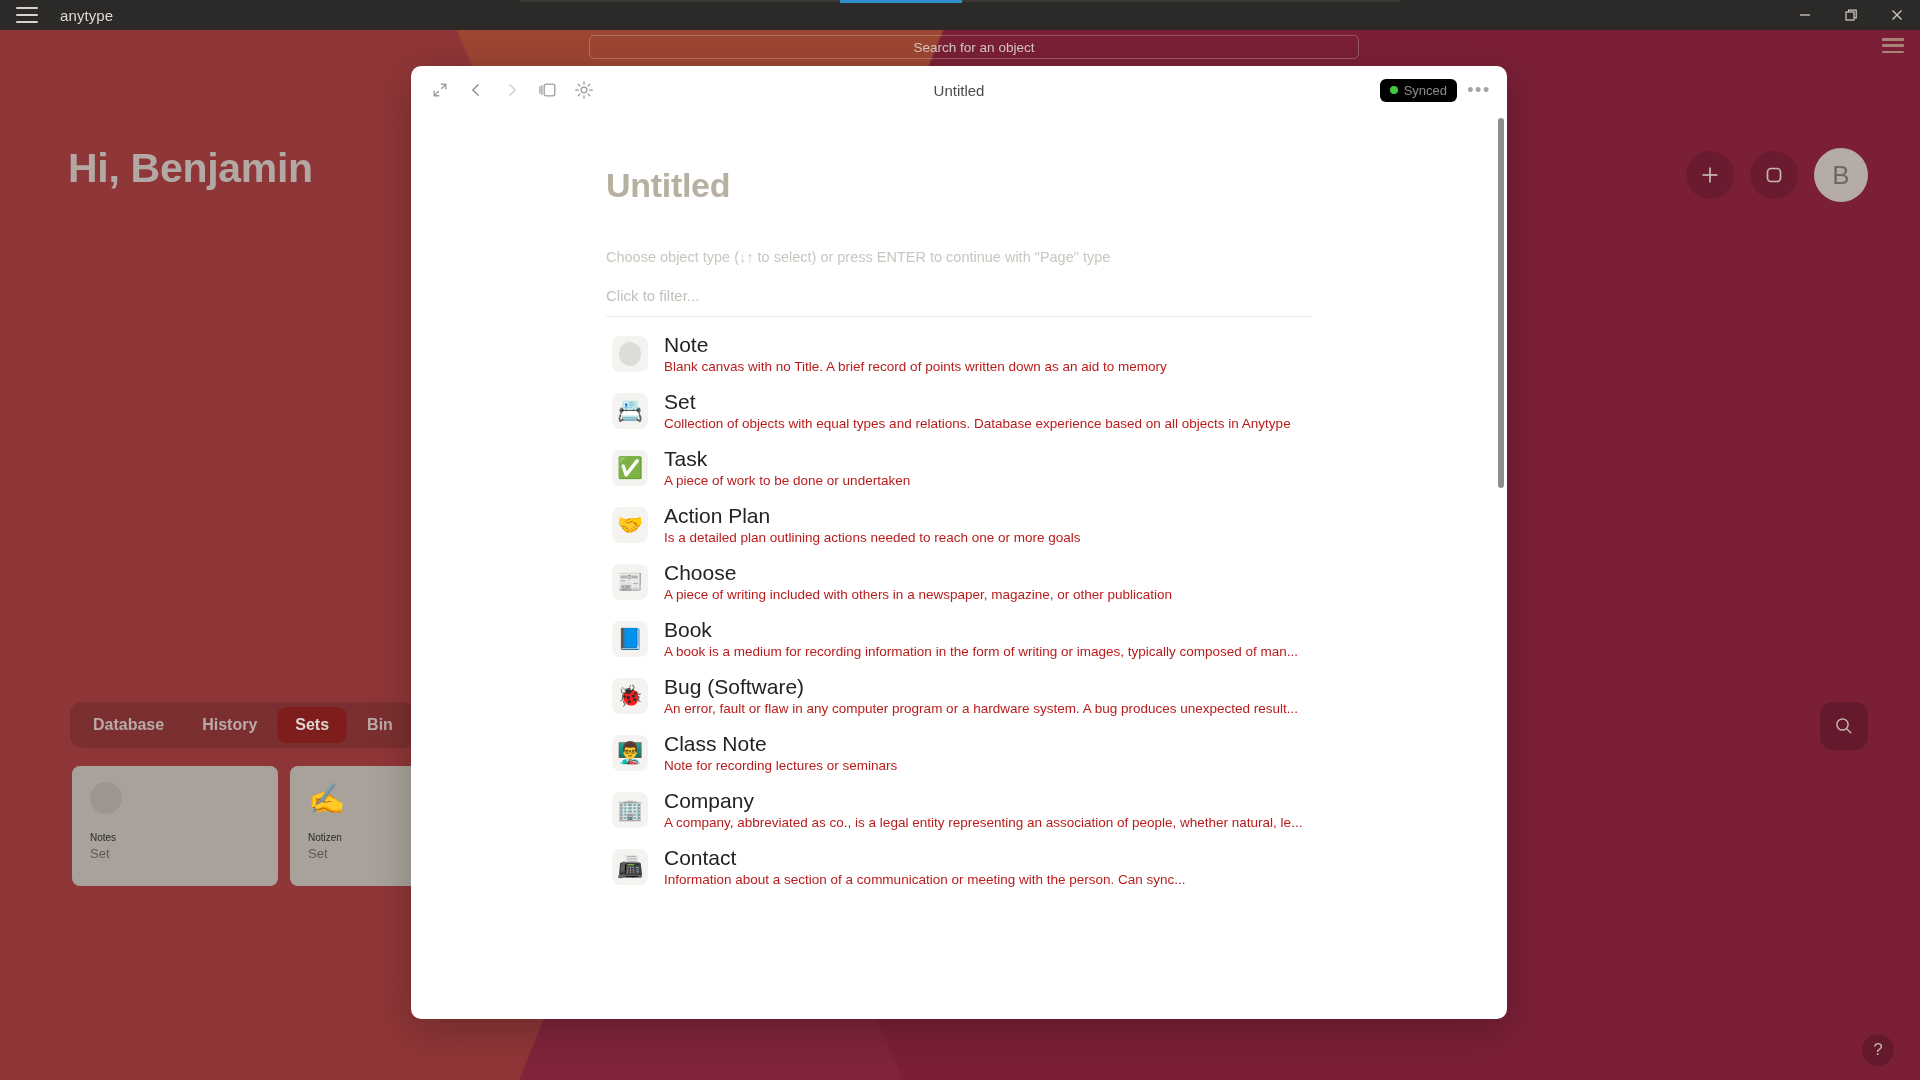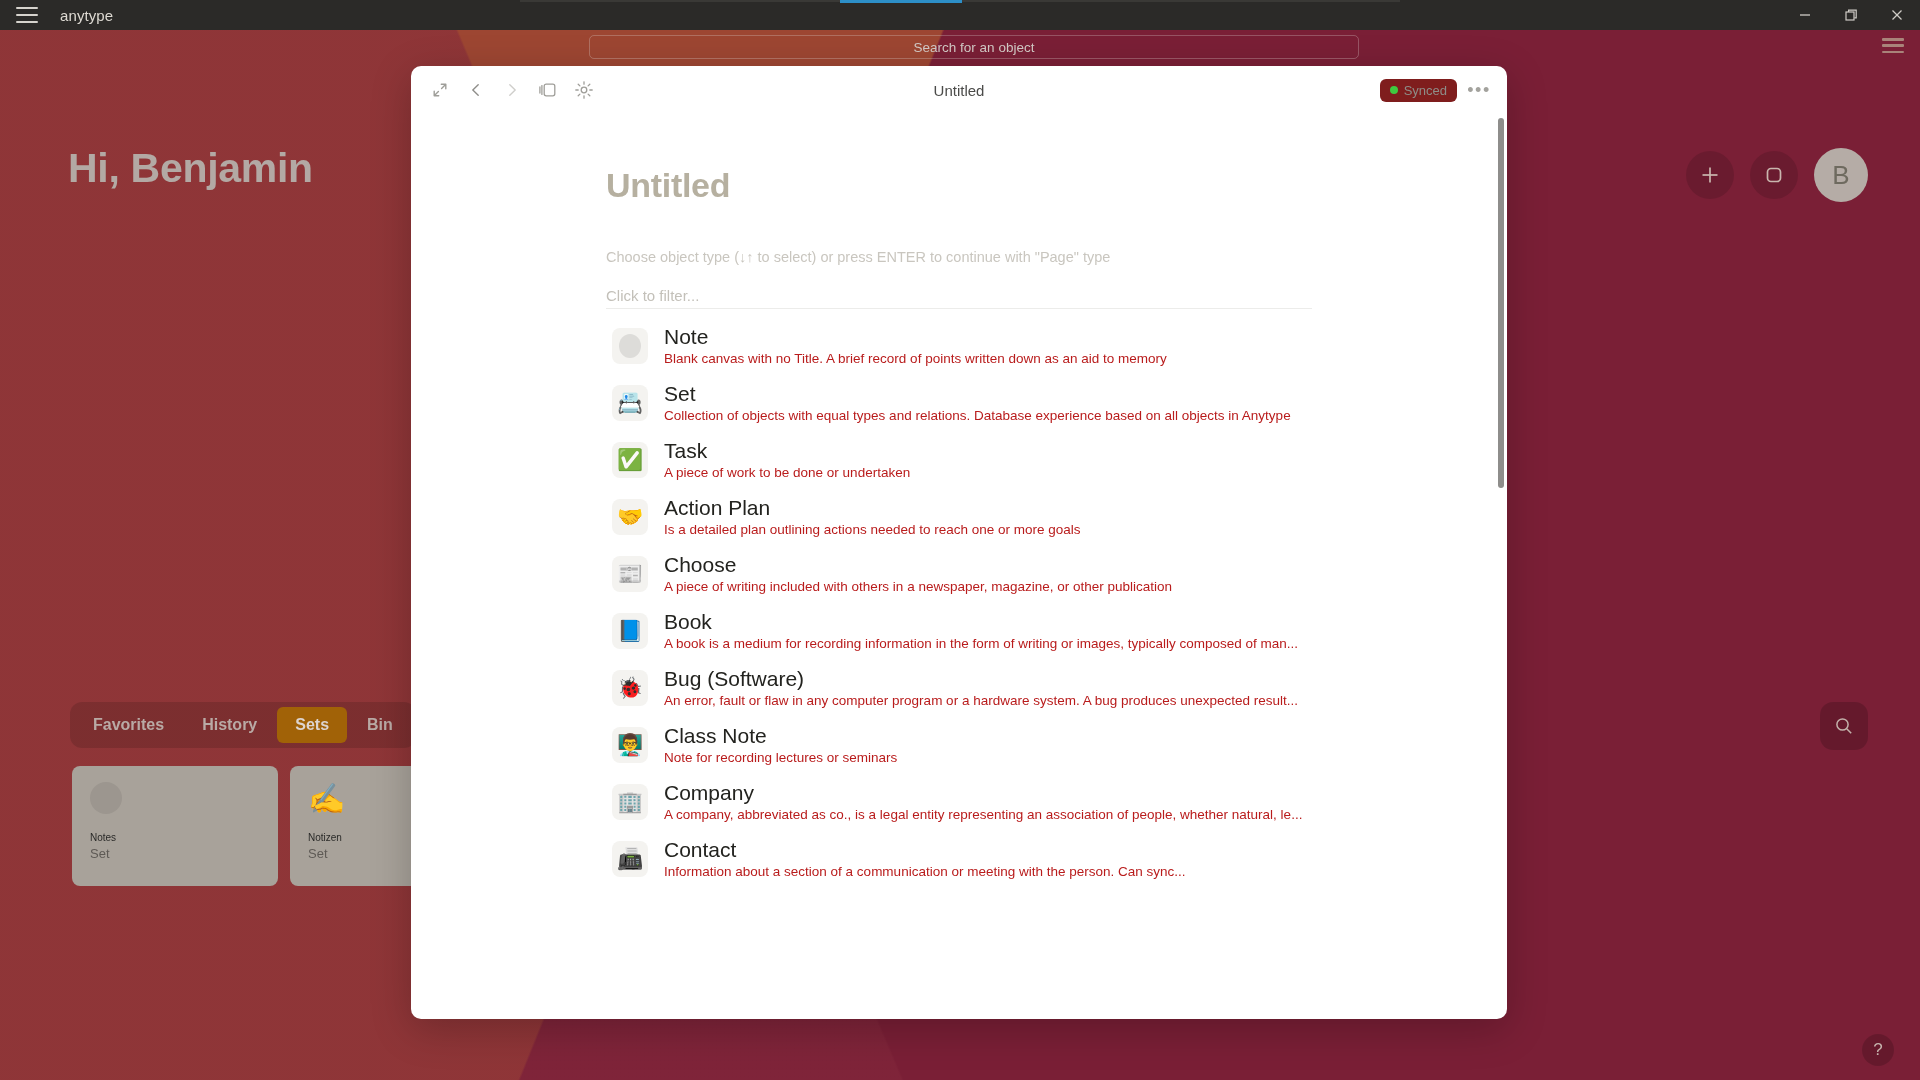--- a/index.html
+++ b/index.html
@@ -95,21 +95,21 @@
   
   #tabs-row {
     position:absolute; left:70px; top:702px; z-index:5;
     background:rgba(0,0,0,.13); border-radius:12px; padding:5px;
     display:flex; gap:2px;
   }
   .tab-chip {
     padding:9px 18px; border-radius:9px; font-size:16px; font-weight:bold;
     color:#b9aaa5; cursor:pointer; white-space:nowrap;
   }
-  .tab-chip.active { background:#a16207; color:#ddd4cf;border-radius:6px; }
+  .tab-chip.active { background:#7f1d1d; color:#ddd4cf; }
 
   
   #cards-row {
     position:absolute; left:72px; top:766px; z-index:5; display:flex; gap:12px;
   }
   .obj-card {
     width:206px; height:120px; background:#a8a29a; border-radius:8px;
     padding:16px 18px; display:flex; flex-direction:column; cursor:pointer;
   }
   .card-icon { font-size:30px; line-height:34px; height:38px; }
@@ -150,41 +150,41 @@
     border-radius:5px; cursor:pointer;
   }
   #modal-title {
     position:absolute; left:0; right:0; text-align:center;
     font-size:15px; color:#4b4b49; pointer-events:none;
   }
   #modal-right {
     margin-left:auto; display:flex; align-items:center; gap:8px; z-index:2;
   }
   #sync-badge {
-    display:flex; align-items:center; gap:6px; background:#7f1d1d;
+    display:flex; align-items:center; gap:6px; background:#000000;
     border-radius:6px; padding:4px 10px; cursor:pointer;
   }
   #sync-dot { width:8px; height:8px; border-radius:50%; background:#3fca3f; }
   #sync-label { font-size:13px; color:#8e8d88; }
   #more-btn {
     width:28px; height:28px; display:flex; align-items:center; justify-content:center;
     color:#a3a29d; font-size:18px; letter-spacing:1.5px; cursor:pointer;
     border-radius:5px;
   }
 
   #modal-body { padding:0 195px; position:relative; height:905px; overflow:hidden; }
   #doc-title {
     margin-top:52px; font-size:34px; font-weight:bold; color:#b6b0a0;
     letter-spacing:-.3px;
   }
   #choose-hint {
     margin-top:44px; font-size:14.5px; color:#c9c6bf;
   }
   #filter-input {
-    margin-top:22px; font-size:15px; color:#c3c0b9; padding-bottom:4px;
+    margin-top:22px; font-size:15px; color:#c3c0b9; padding-bottom:12px;
     border-bottom:1px solid #ececea; cursor:text;
   }
 
   #type-list { margin-top:10px; }
   .type-row {
     display:flex; align-items:flex-start; gap:16px;
     padding:8px 0 8px 6px; cursor:pointer;
   }
   .type-icon {
     width:36px; height:36px; border-radius:8px; background:#f4f3f0;
@@ -273,21 +273,21 @@
   </div>
   <div class="circ-btn">
     <svg width="22" height="22" viewBox="0 0 22 22">
       <rect x="4.5" y="4.5" width="13" height="13" rx="3.5" fill="none" stroke="#c9b6ae" stroke-width="1.7"></rect>
     </svg>
   </div>
   <div id="avatar">B</div>
 </div>
 
 <div id="tabs-row">
-  <div class="tab-chip">Favorites</div>
+  <div class="tab-chip">Database</div>
   <div class="tab-chip">History</div>
   <div class="tab-chip active">Sets</div>
   <div class="tab-chip">Bin</div>
 </div>
 
 <div id="cards-row">
   <div class="obj-card">
     <div class="card-icon">
       <span class="blank-circle"></span>
     </div>

